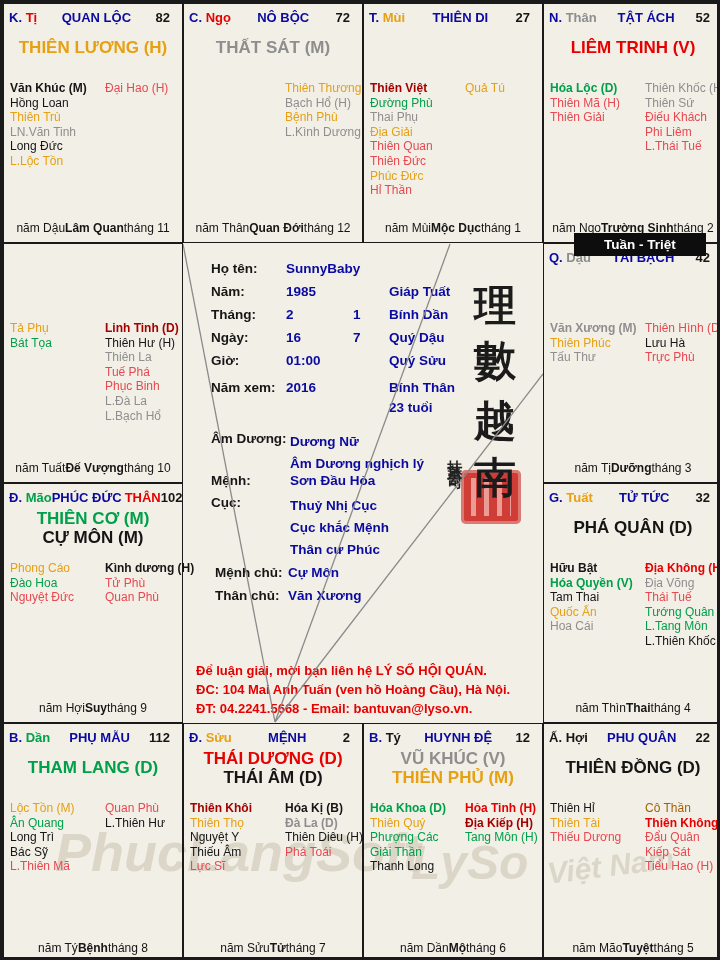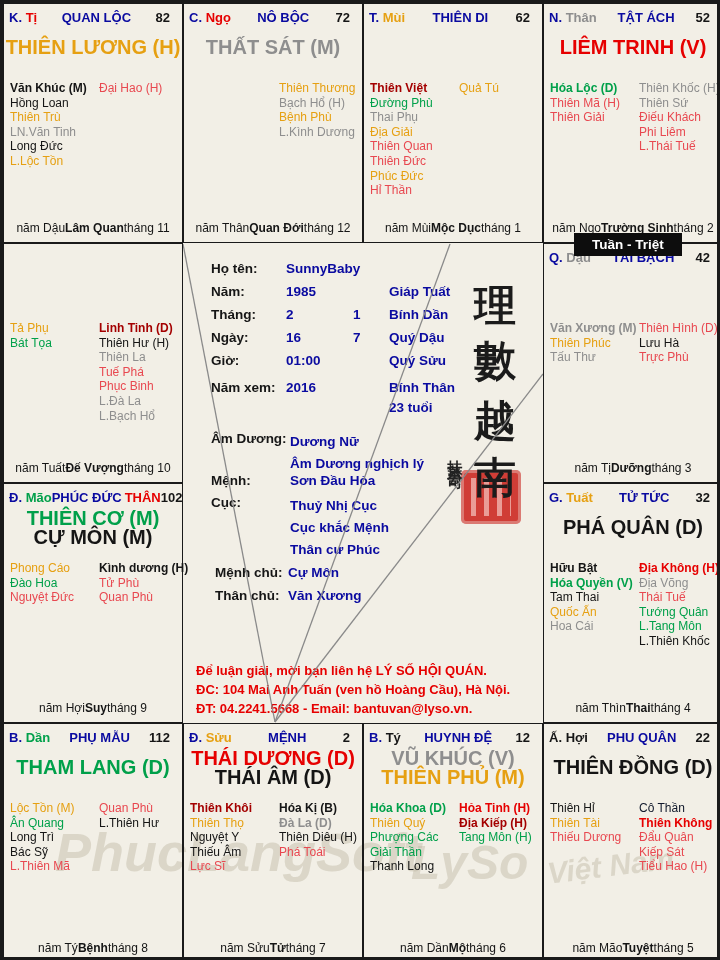--- a/index.html
+++ b/index.html
@@ -9,49 +9,49 @@
     font-family:"Liberation Sans","DejaVu Sans",sans-serif;
   }
   .wm{position:absolute;z-index:0;color:rgba(190,183,165,.45);font-style:italic;font-weight:bold;white-space:nowrap;}
   .wm1{left:52px;top:818px;font-size:54px;}
   .wm2{left:408px;top:832px;font-size:48px;}
   .wm3{left:544px;top:846px;font-size:30px;transform:rotate(-7deg);}
   .cell{position:absolute;width:180px;height:240px;box-sizing:border-box;border:1px solid #1a1a1a;z-index:1;background:transparent;}
   .cell-header{display:flex;align-items:baseline;padding:6px 12px 0 5px;font-size:13px;font-weight:bold;white-space:nowrap;}
   .ch-cung{flex:1;text-align:center;}
   .than-tag{margin-left:3px;}
-  .cell-main{margin-top:1px;height:44px;display:flex;flex-direction:column;justify-content:center;align-items:center;font-weight:bold;font-size:20px;line-height:19.5px;white-space:nowrap;}
+  .cell-main{margin-top:1px;height:44px;display:flex;flex-direction:column;justify-content:center;align-items:center;font-weight:bold;font-size:17px;line-height:19.5px;white-space:nowrap;}
   .sc{position:absolute;top:77px;font-size:12px;line-height:14.6px;white-space:nowrap;}
   .sc.l{left:6px;}
-  .sc.r{left:95px;}
+  .sc.r{left:101px;}
   .cell-footer{position:absolute;left:5px;right:5px;bottom:7px;display:flex;justify-content:center;font-size:12px;white-space:nowrap;}
   .b{font-weight:bold;}
   .c-blue{color:#0a0aa0;}.c-red{color:#e60000;}.c-pink{color:#e84850;}.c-darkred{color:#a40000;}
-  .c-orange{color:#e6a012;}.c-lorange{color:#0f172a;}.c-green{color:#00a04a;}.c-gray{color:#8e8e8e;}.c-black{color:#151515;}
+  .c-orange{color:#e6a012;}.c-lorange{color:#a16207;}.c-green{color:#00a04a;}.c-gray{color:#8e8e8e;}.c-black{color:#151515;}
   #center{position:absolute;left:180px;top:240px;width:360px;height:480px;z-index:1;font-size:13.5px;font-weight:bold;}
   #center .abs{position:absolute;white-space:nowrap;}
   #center .lbl{color:#161616;}
   #center .val{color:#0a0aa0;}
   .irow{position:absolute;left:0;width:100%;height:20px;}
   .irow span{position:absolute;white-space:nowrap;}
   .irow .lbl{left:28px;}
   .irow .v1{left:103px;color:#0a0aa0;}
   .irow .v2{left:170px;color:#0a0aa0;}
   .irow .cc{left:206px;color:#0a0aa0;}
   #contact{position:absolute;left:13px;top:418px;color:#e60000;font-size:13px;line-height:19px;font-weight:bold;white-space:nowrap;}
   .cchar{position:absolute;left:288px;width:48px;text-align:center;font-size:42px;line-height:46px;font-family:"DejaVu Serif","Liberation Serif",serif;font-weight:bold;color:#1b1b1b;}
   #callig-small{position:absolute;left:262px;top:205px;writing-mode:vertical-rl;font-size:15px;letter-spacing:5px;color:#222;font-family:"DejaVu Serif","Liberation Serif",serif;}
   #seal{position:absolute;left:278px;top:227px;width:60px;height:54px;border-radius:5px;
     background:rgba(203,32,24,.86);
     box-shadow:inset 0 0 0 3px rgba(242,239,230,.35);
   }
   #seal:after{content:"";position:absolute;left:10px;top:8px;right:10px;bottom:8px;
     background:repeating-linear-gradient(90deg,rgba(255,235,230,.55) 0 5px,transparent 5px 13px);}
   #lines{position:absolute;left:180px;top:240px;z-index:2;pointer-events:none;}
-  #badge{position:absolute;left:571px;top:230px;width:108px;height:23px;background:#0d0d0d;color:#ffffff;
+  #badge{position:absolute;left:571px;top:230px;width:132px;height:23px;background:#0d0d0d;color:#ffffff;
     font-size:13.5px;font-weight:bold;display:flex;align-items:center;justify-content:center;z-index:5;white-space:nowrap;}
 </style>
 </head>
 <body>
 
 <div id="chart">
   <div id="watermarks">
       <div class="wm wm1">PhucLangSoft</div>
       <div class="wm wm2">LySo</div>
       <div class="wm wm3">Việt Nam</div>
@@ -102,21 +102,21 @@
         <div class="cell-footer">
           <span class="c-black">năm Thân</span>
           <span class="c-black b">Quan Đới</span>
           <span class="c-black">tháng 12</span>
         </div>
       </div>
       <div class="cell" style="left: 360px; top: 0px;">
         <div class="cell-header">
           <span><span class="c-blue">T.</span><span>&nbsp;</span><span class="c-orange">Mùi</span></span>
           <span class="ch-cung"><span class="c-blue">THIÊN DI</span></span>
-          <span class="ch-so c-black">62</span>
+          <span class="ch-so c-black">27</span>
         </div>
         <div class="cell-main"></div>
         <div class="sc l">
           <div class="c-darkred b">Thiên Việt</div>
           <div class="c-green">Đường Phù</div>
           <div class="c-gray">Thai Phụ</div>
           <div class="c-orange">Địa Giải</div>
           <div class="c-pink">Thiên Quan</div>
           <div class="c-pink">Thiên Đức</div>
           <div class="c-orange">Phúc Đức</div>

